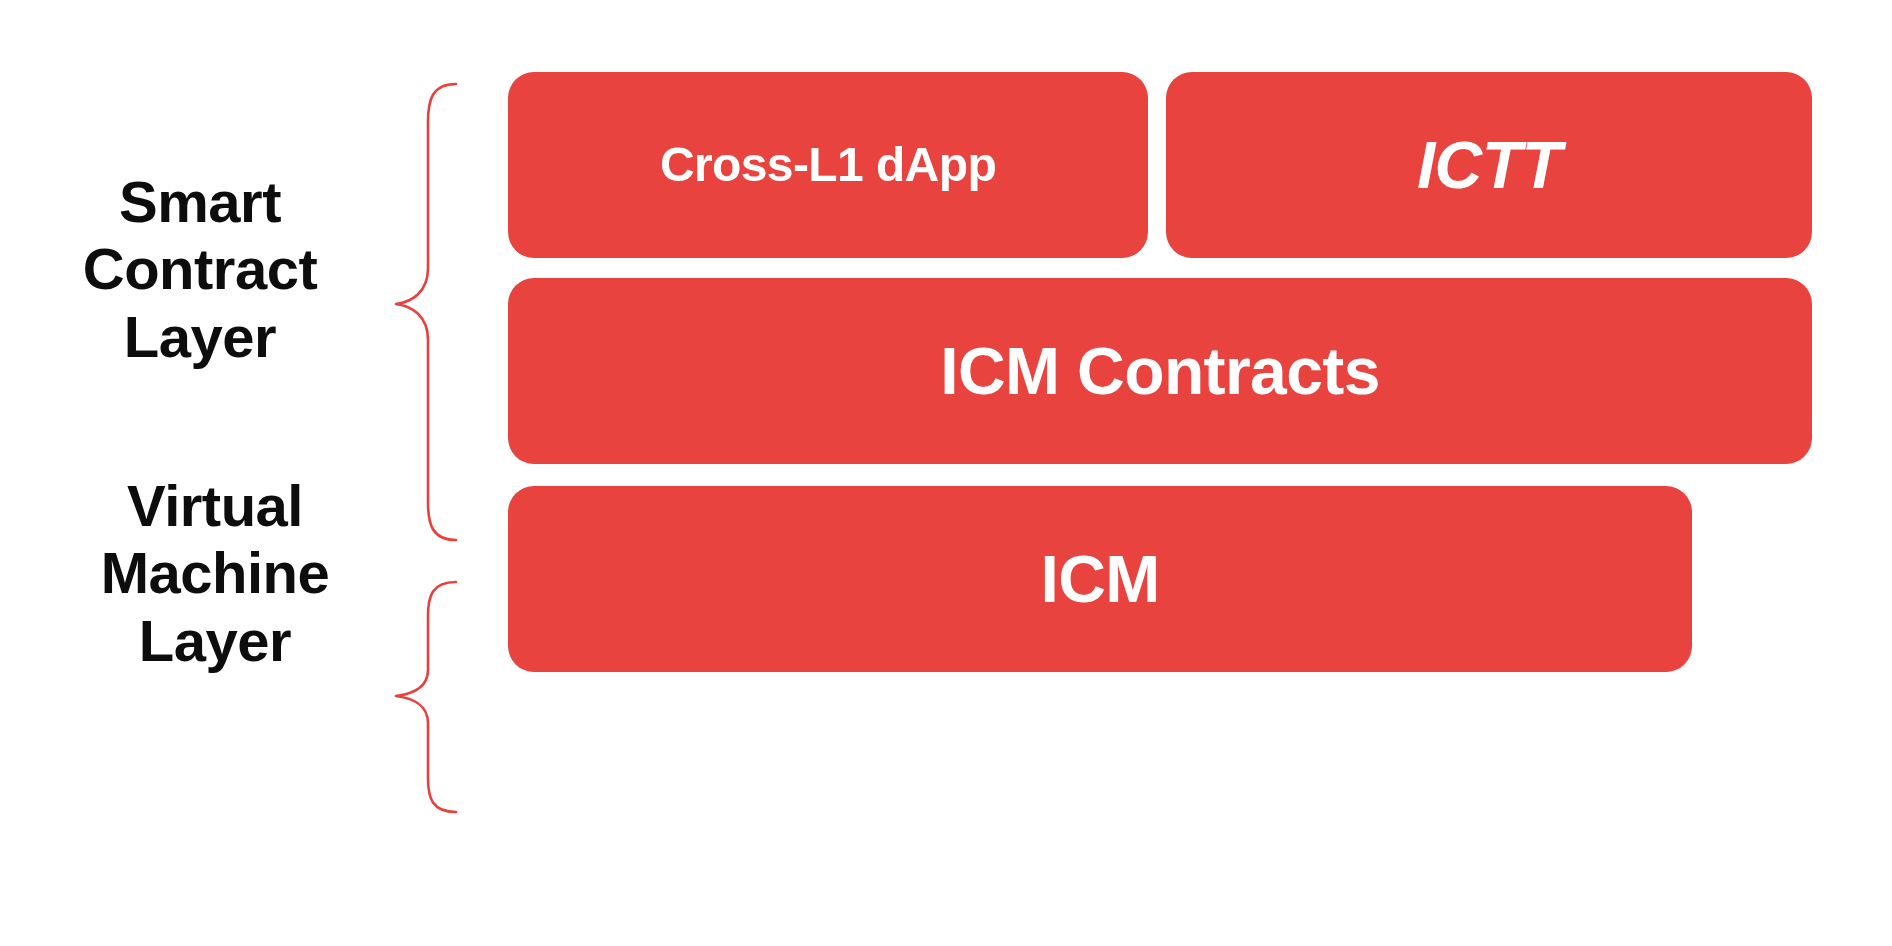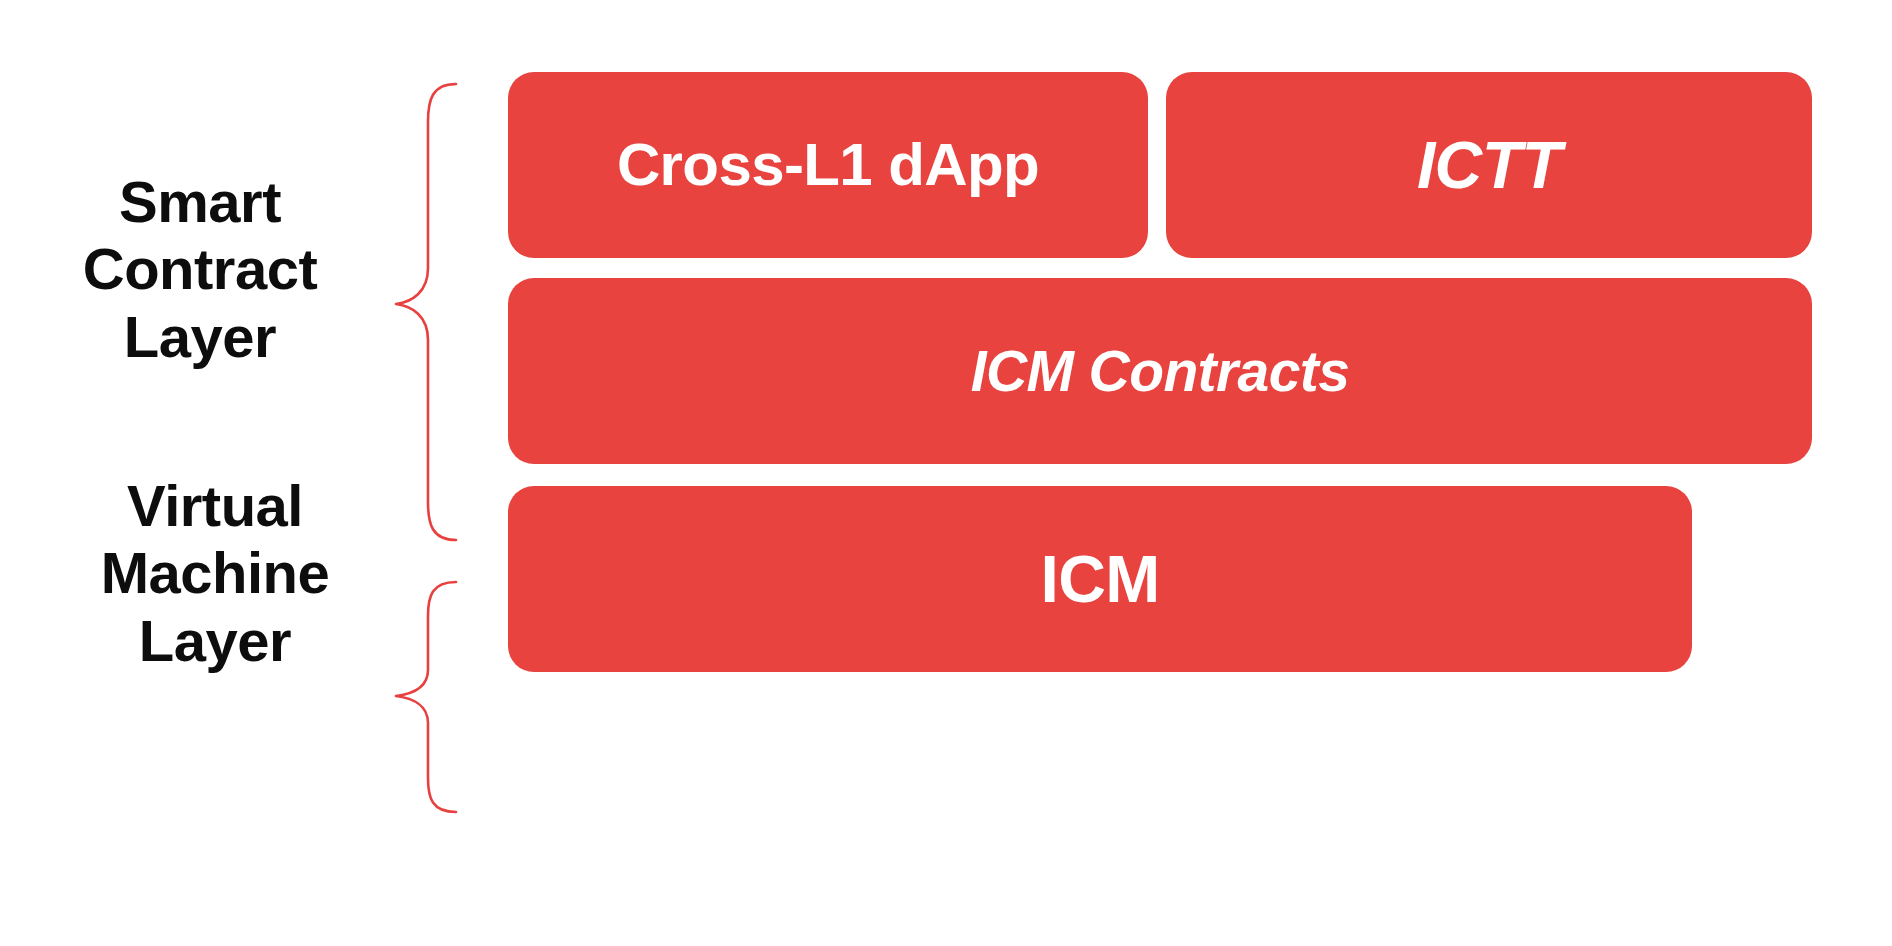--- a/index.html
+++ b/index.html
@@ -79,42 +79,42 @@
     align-items: center;
     justify-content: center;
     box-sizing: border-box;
   }
   .box-label {
     color: #ffffff;
     font-weight: 700;
     letter-spacing: -0.6px;
     text-align: center;
     line-height: 1;
-    font-size: 60px;
+    font-size: 48px;
   }
   #box-cross-l1-dapp {
     left: 508px;
     top: 72px;
     width: 640px;
     height: 186px;
   }
   #box-ictt {
     left: 1166px;
     top: 72px;
     width: 646px;
     height: 186px;
   }
   #box-ictt .box-label { font-size: 66px; font-style: italic; }
   #box-icm-contracts {
     left: 508px;
     top: 278px;
     width: 1304px;
     height: 186px;
   }
-  #box-icm-contracts .box-label { font-size: 57px; font-style: italic; }
+  #box-icm-contracts .box-label { font-size: 66px; }
   #box-icm {
     left: 508px;
     top: 486px;
     width: 1184px;
     height: 186px;
   }
   #box-icm .box-label { font-size: 66px; }
 </style>
 </head>
 <body>

